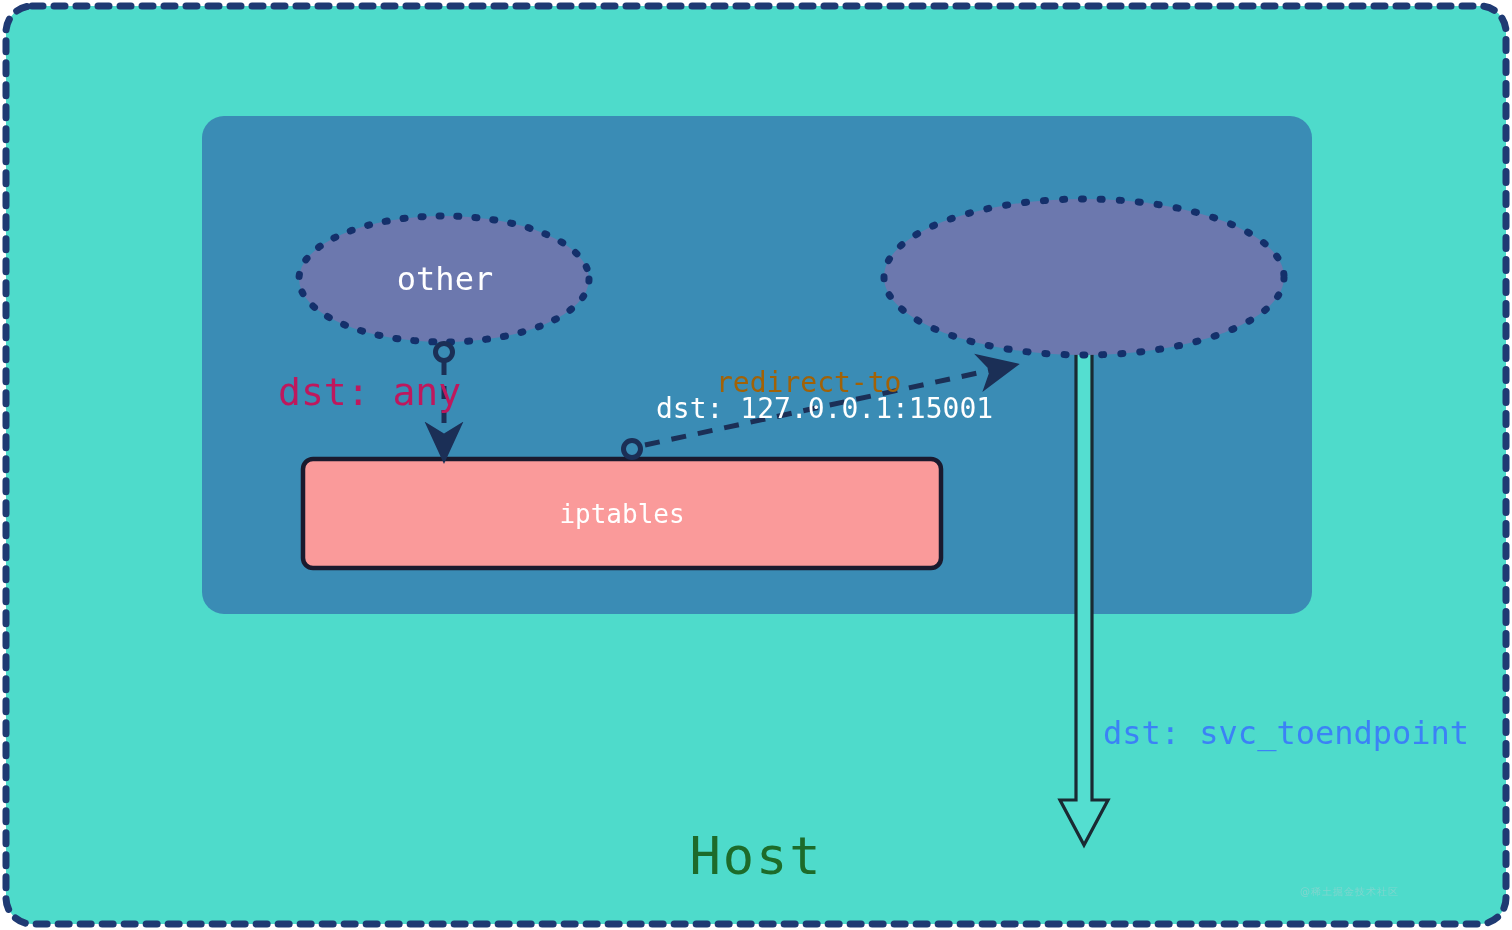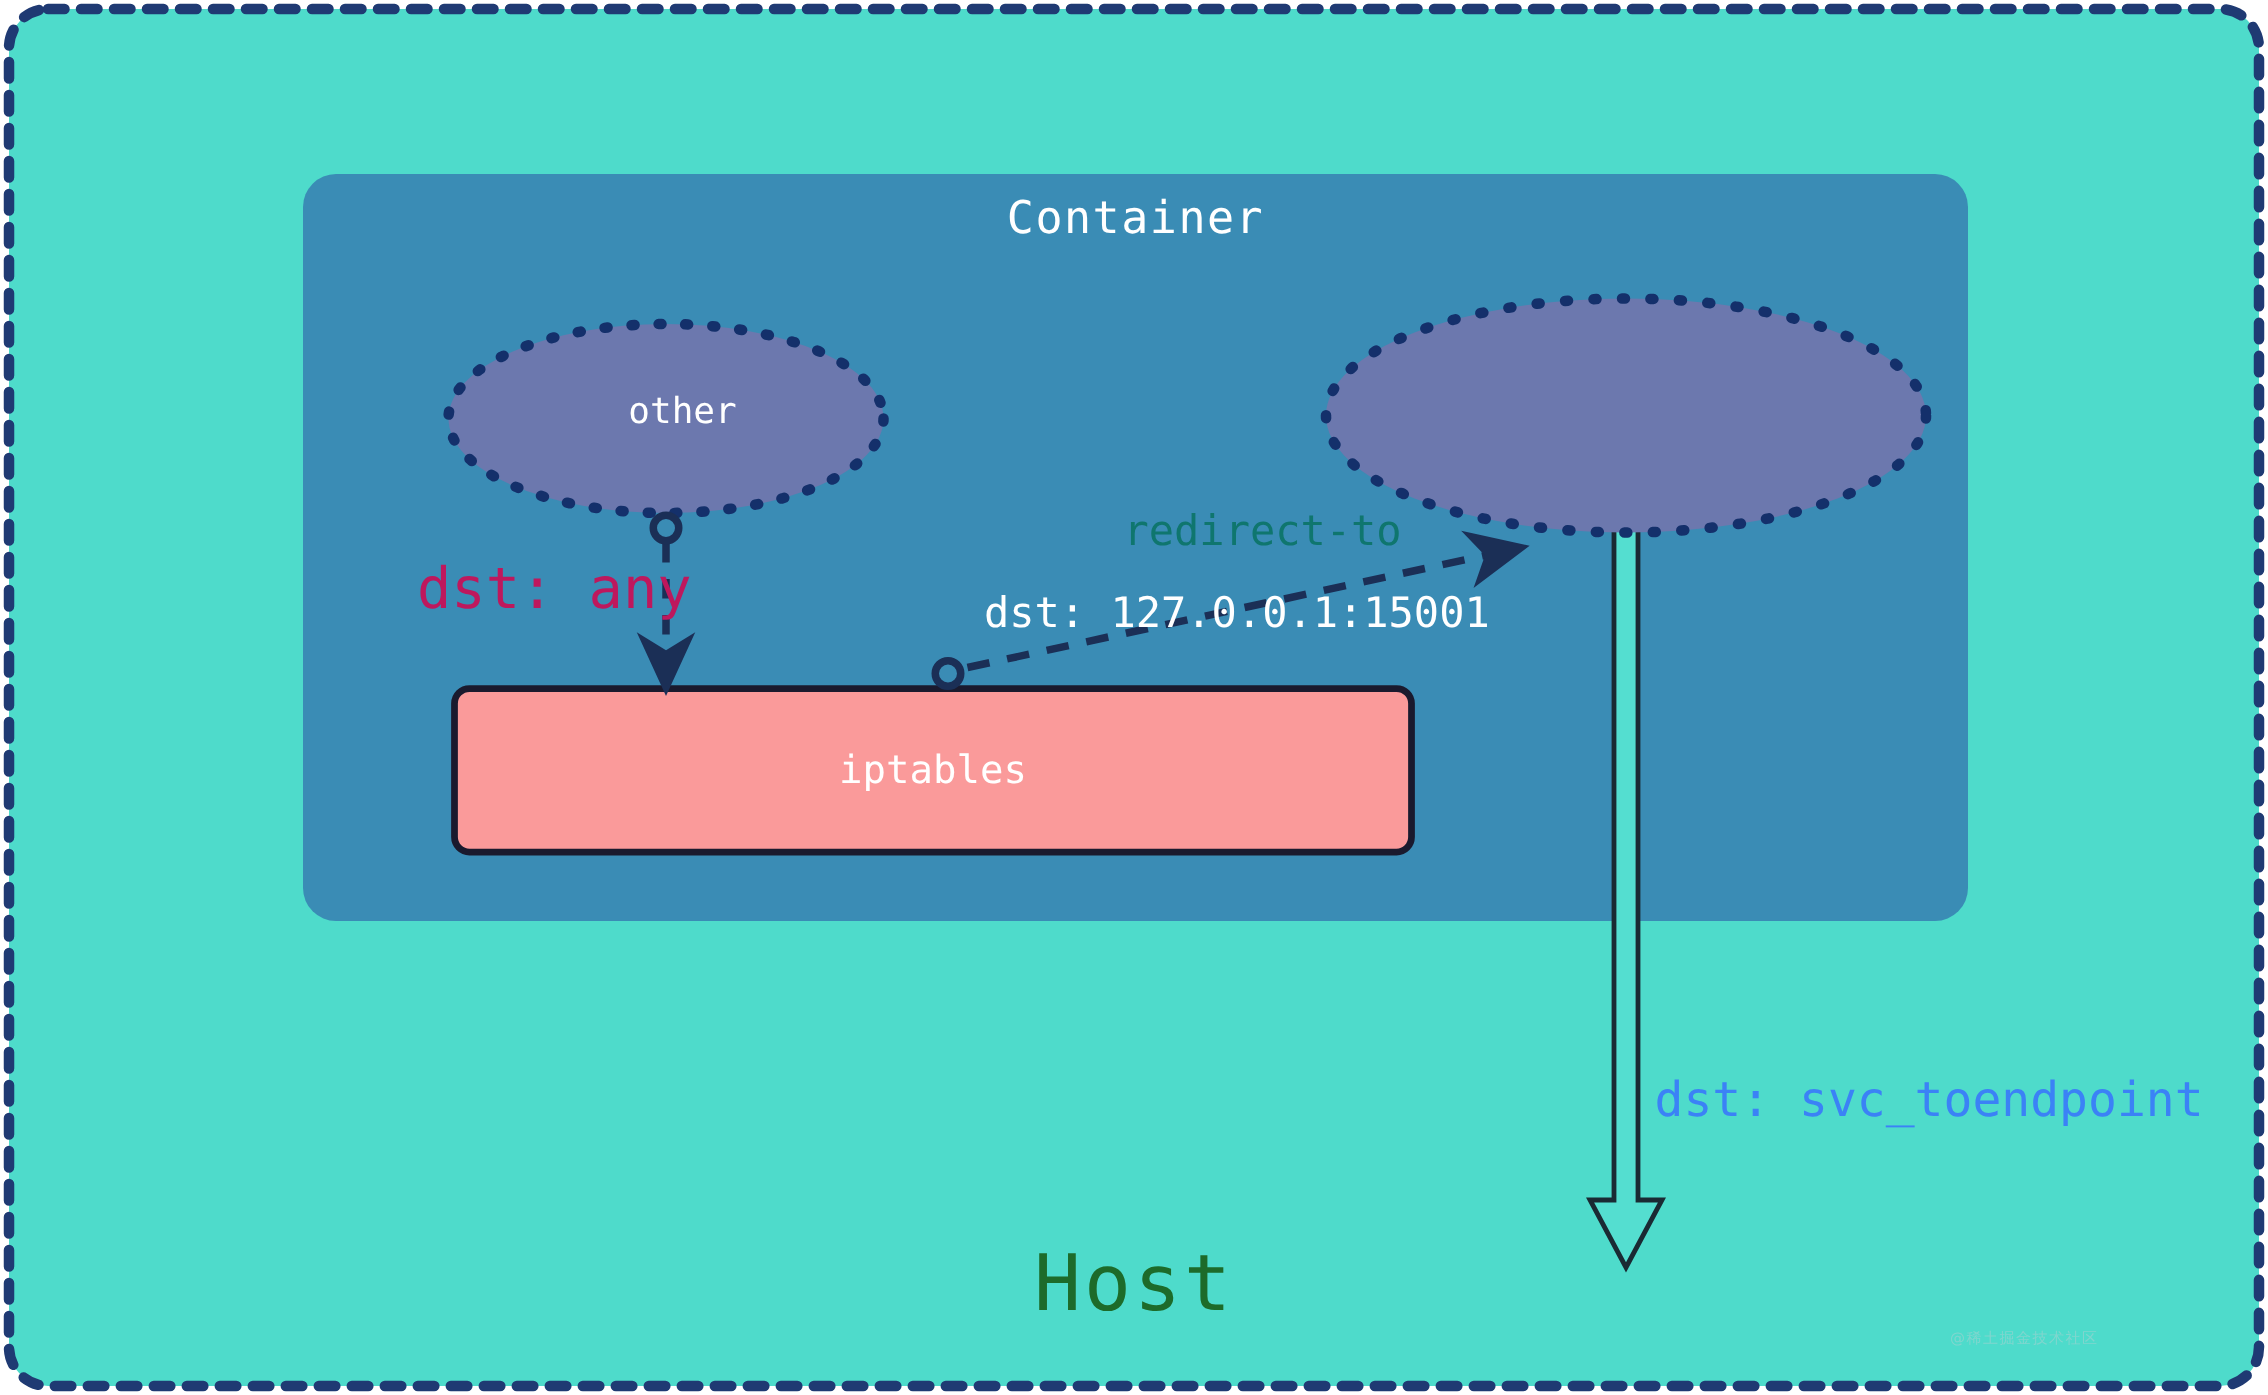--- a/index.html
+++ b/index.html
@@ -32,41 +32,41 @@
     letter-spacing:2px;
   }
   #container-title{
     left:202px;top:128px;width:1110px;
     text-align:center;
     font-size:30px;
     color:#ffffff;
     letter-spacing:1px;
   }
   #label-other{
-    left:310px;top:260px;width:290px;
+    left:300px;top:260px;width:290px;
     text-align:center;
-    font-size:24px;color:#ffffff;
+    font-size:32px;color:#ffffff;
   }
   #label-istio{
     left:884px;top:258px;width:400px;
     text-align:center;
     font-size:34px;color:#ffffff;
   }
   #label-iptables{
     left:303px;top:499px;width:638px;
     text-align:center;
     font-size:26px;color:#ffffff;
   }
   #label-dst-any{
     left:278px;top:370px;
     font-size:38px;color:#be185d;
   }
   #label-redirect-to{
-    left:716px;top:337px;
-    font-size:28px;color:#0f766e;margin-left:33px;
+    left:716px;top:366px;
+    font-size:28px;color:#a16207;
   }
   #label-dst-15001{
     left:624px;top:392px;
     font-size:28px;color:#ffffff;margin-left:32px;
   }
   #label-dst-svc{
     left:1103px;top:694px;
     font-size:32px;color:#3b82f6;margin-top:20px;
   }
   #watermark{
@@ -113,21 +113,20 @@
       <line x1="444" y1="362" x2="444" y2="454" stroke="#1b2f56" stroke-width="5" stroke-dasharray="13 11" marker-end="url(#dashArrowHead)"></line>
       <circle cx="444" cy="352" r="8.5" fill="none" stroke="#1b2f56" stroke-width="5"></circle>
     </g>
 
     <g>
       <line x1="645" y1="445" x2="1010" y2="366" stroke="#1b2f56" stroke-width="5" stroke-dasharray="15 12" marker-end="url(#dashArrowHead)"></line>
       <circle cx="632" cy="449" r="8.5" fill="none" stroke="#1b2f56" stroke-width="5"></circle>
     </g>
   </svg>
 
-  <div class="txt" id="container-title">Container</div>
 
   <div class="txt" id="label-other">other</div>
 
 
   <div class="txt" id="label-iptables">iptables</div>
 
   <div class="txt" id="label-dst-any">dst: any</div>
 
   <div class="txt" id="label-redirect-to">redirect-to</div>
 

